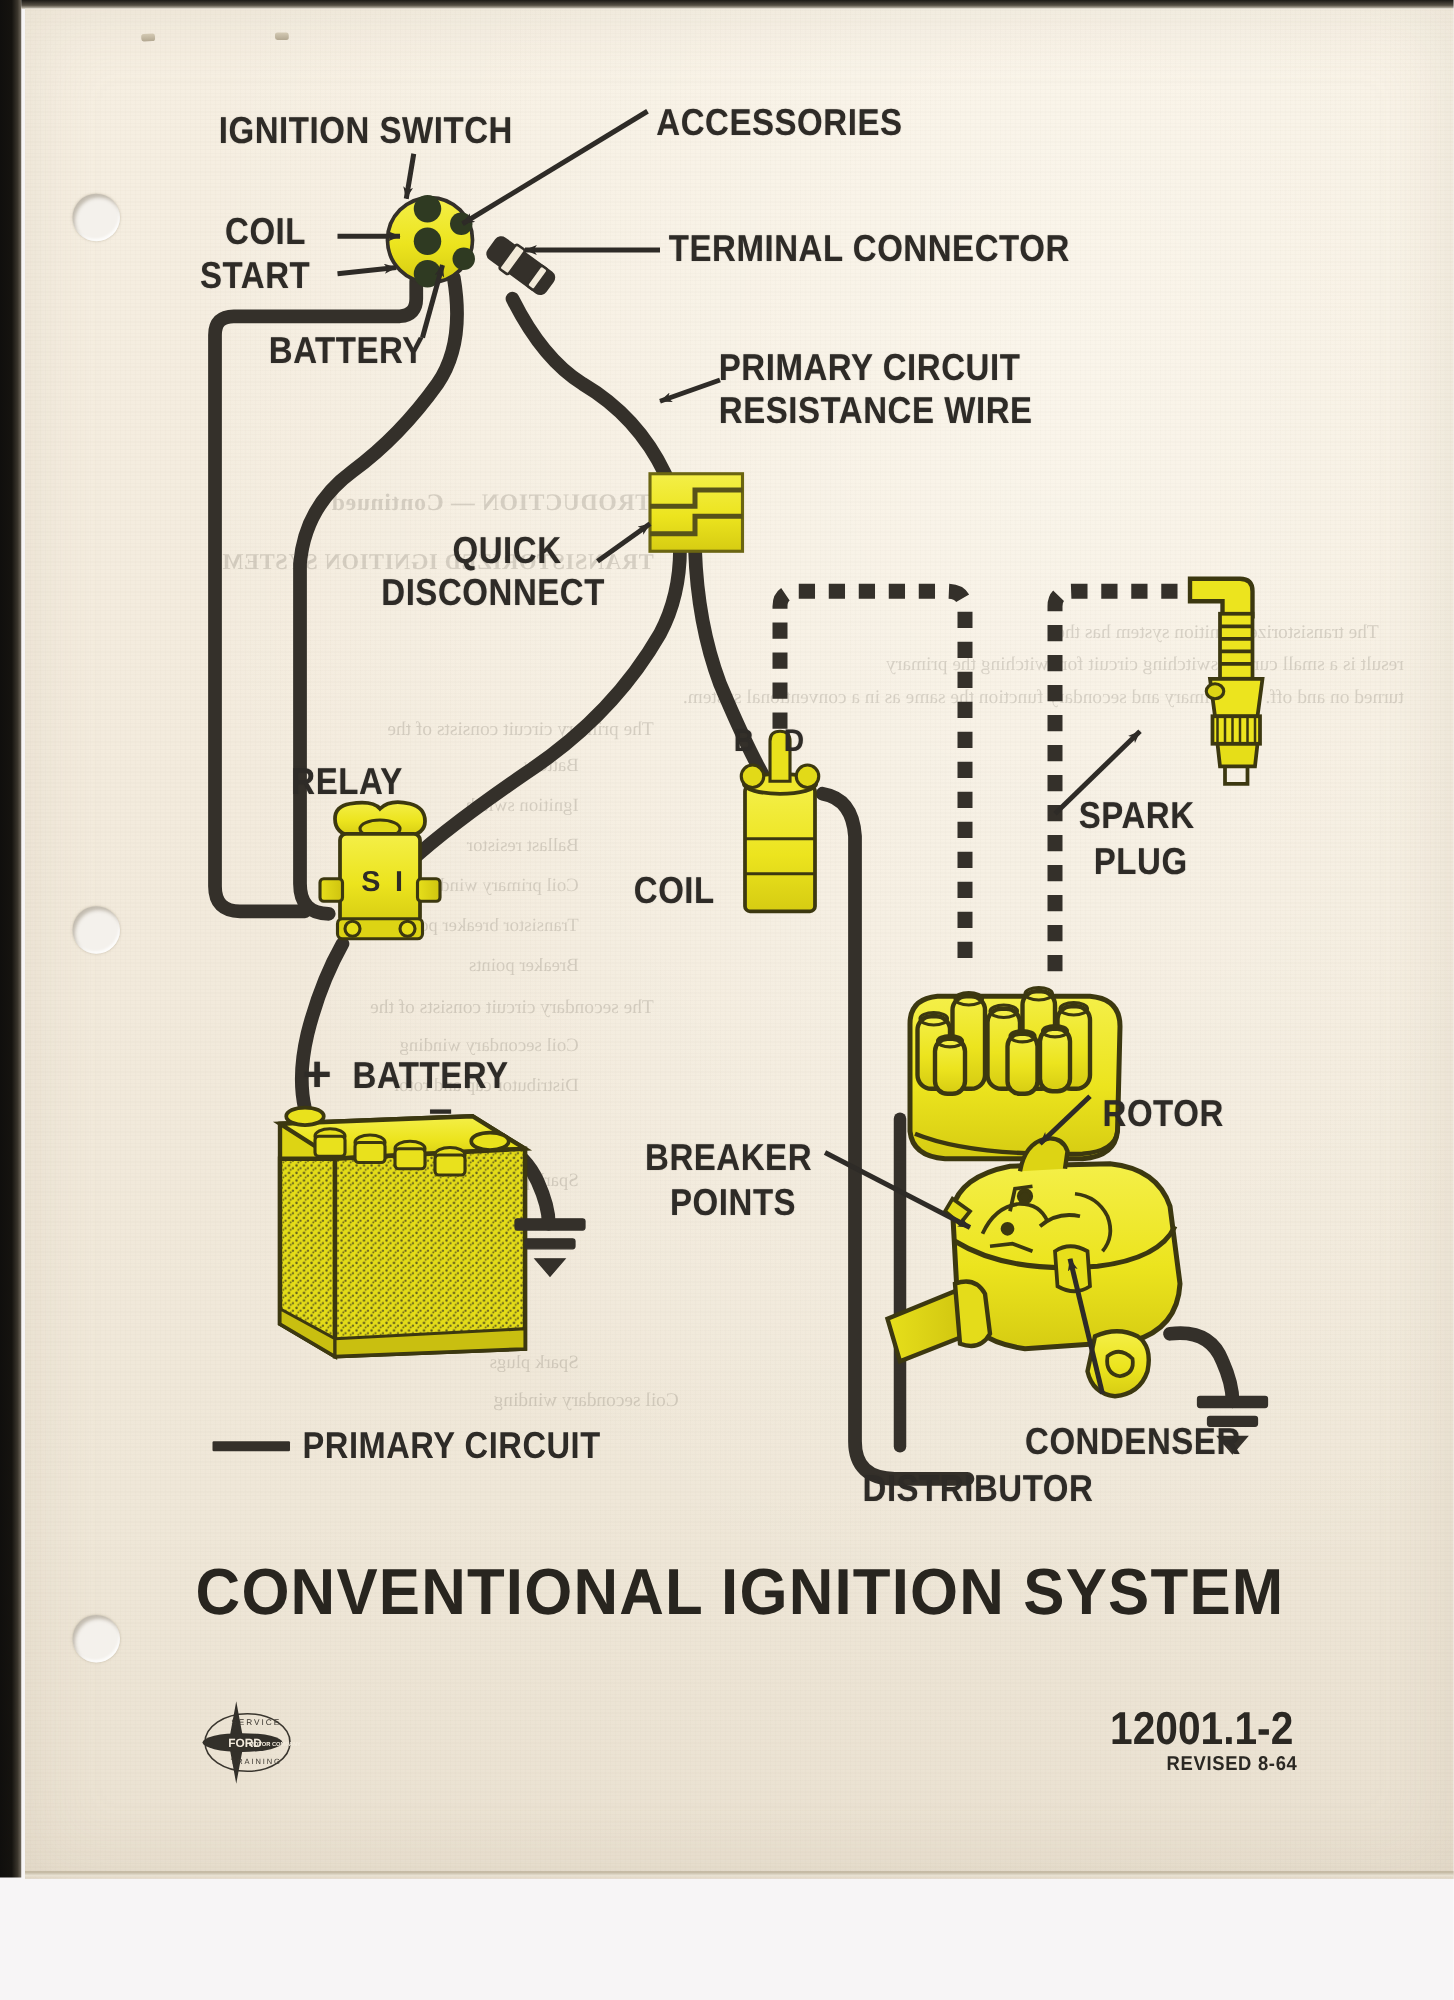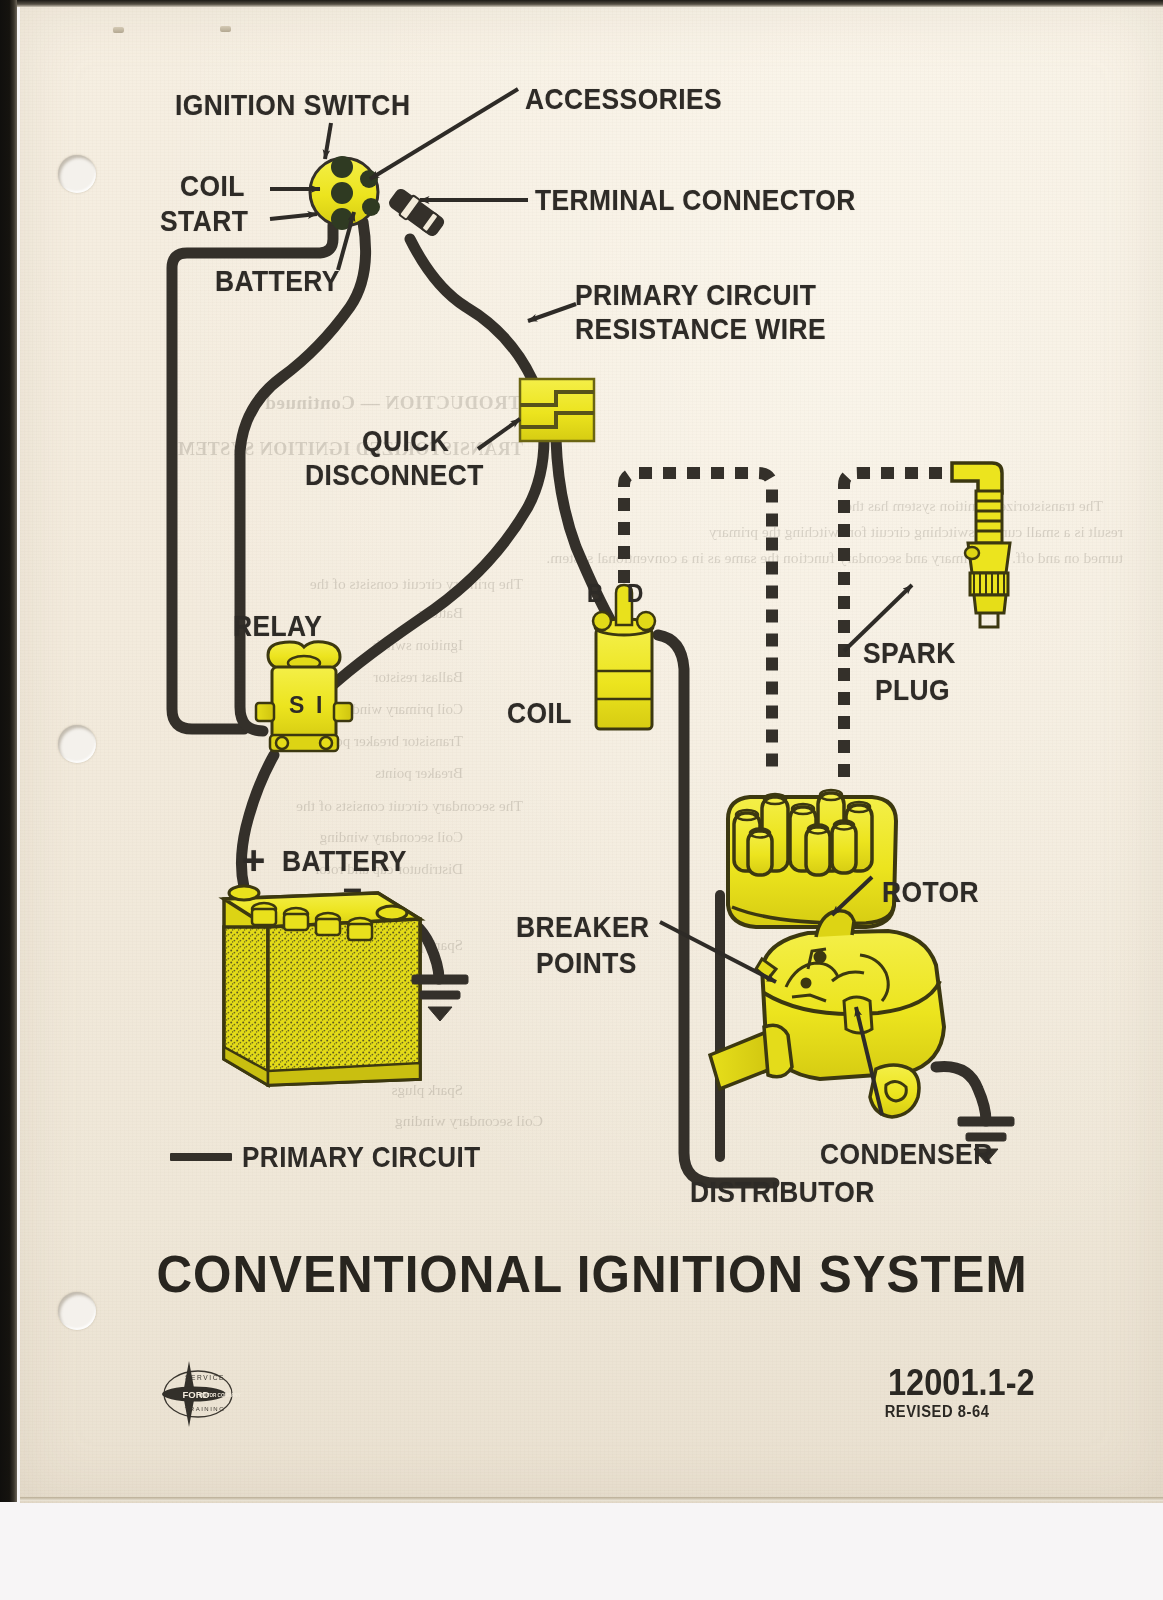--- a/index.html
+++ b/index.html
@@ -180,21 +180,21 @@
 
   
   #ford-logo-wrap {
     position: absolute;
     left: 122px; top: 1348px;
     width: 104px; height: 78px;
   }
   #doc-number-block {
     position: absolute;
     right: 118px; top: 1355px;
-    text-align: left;
+    text-align: right;
     color: #2b2823;
   }
   #doc-number {
     font-size: 37px; font-weight: bold; letter-spacing: 0px;
     transform: scaleX(.88); transform-origin: center center;
     font-family: "Liberation Sans", sans-serif;
   }
   #doc-revision {
     font-size: 16px; font-weight: bold; letter-spacing: .6px;
     margin-top: -1px;

